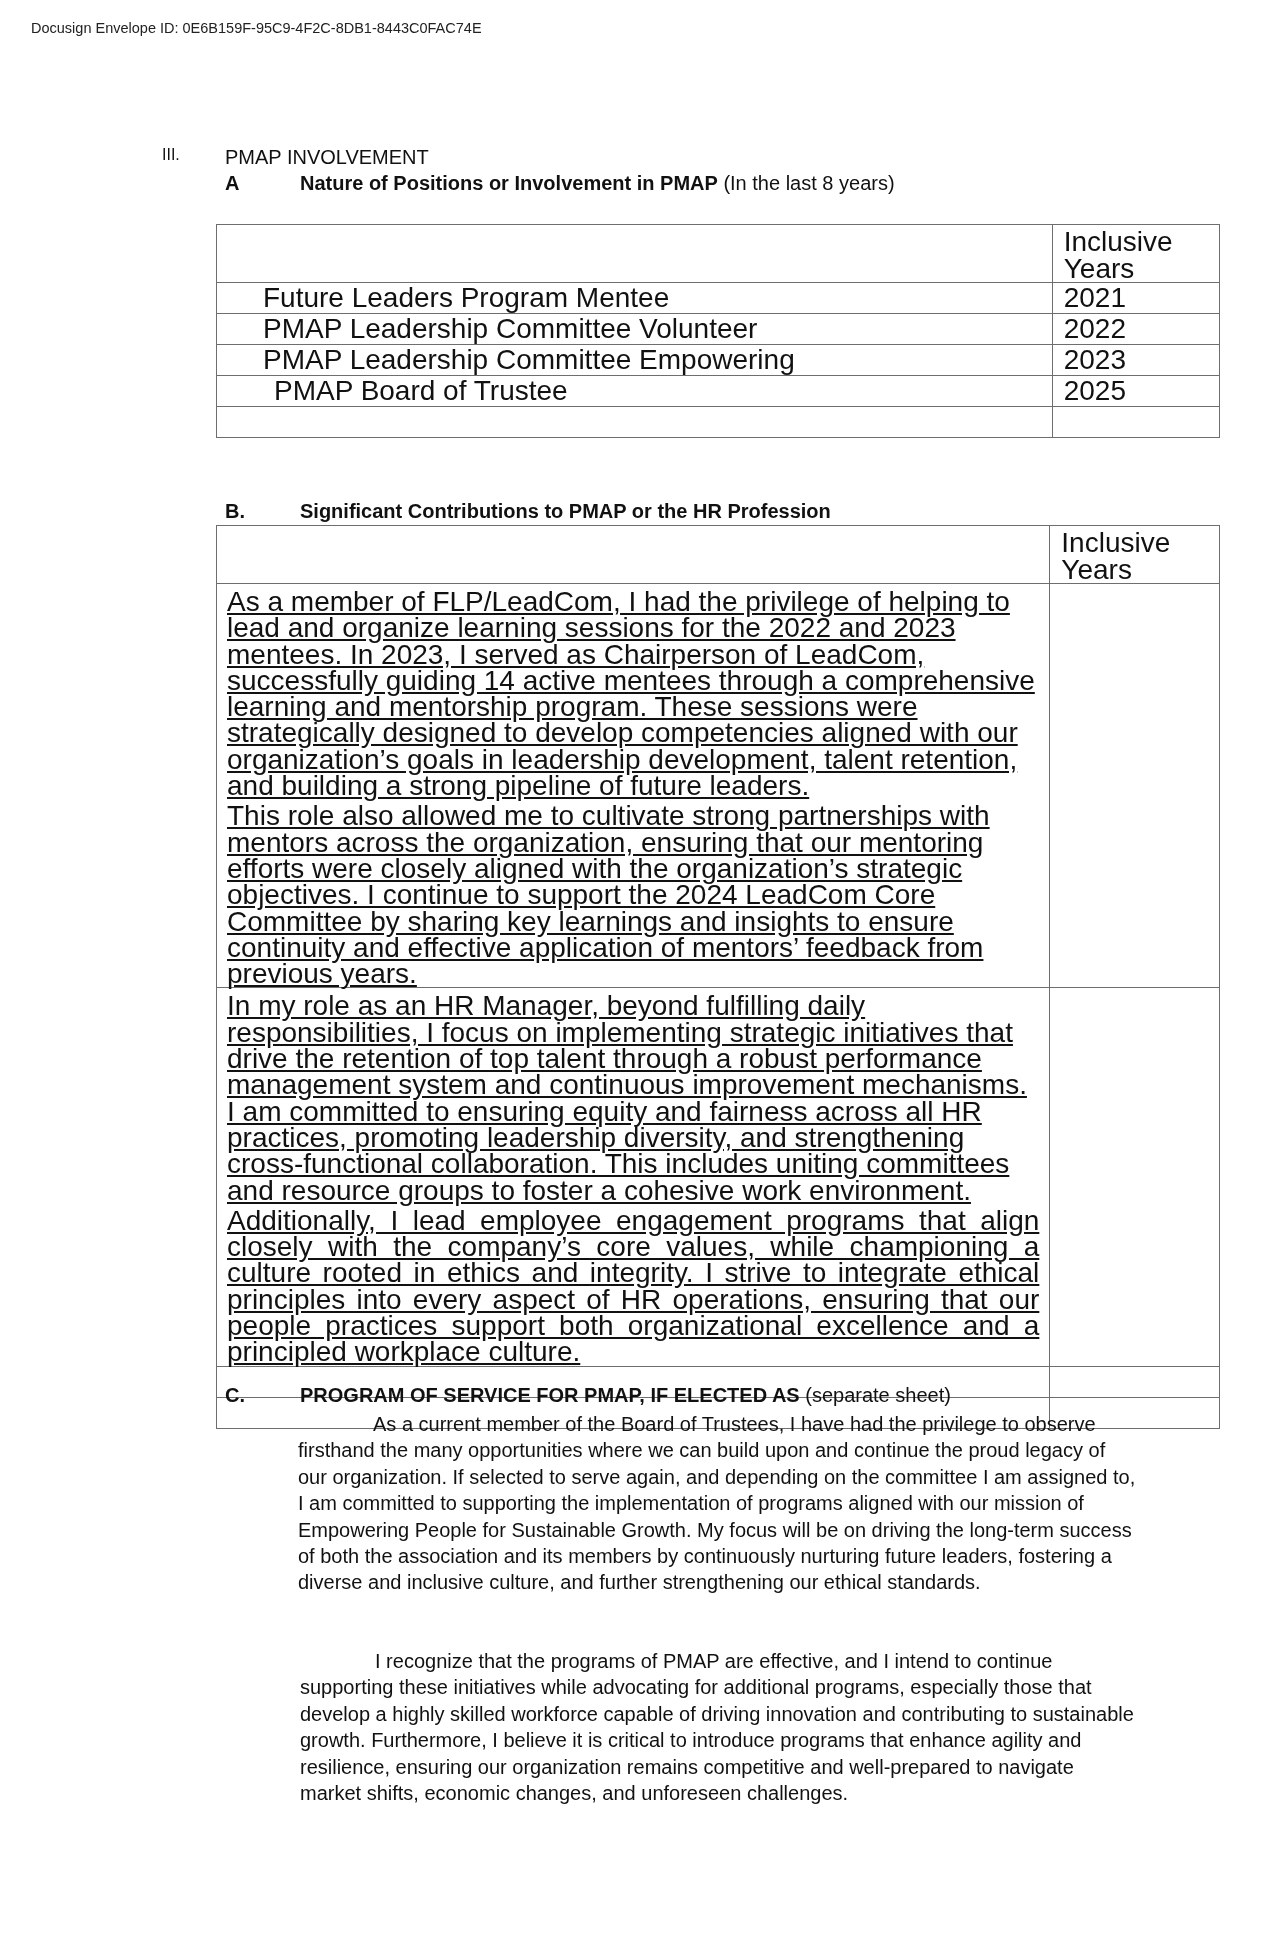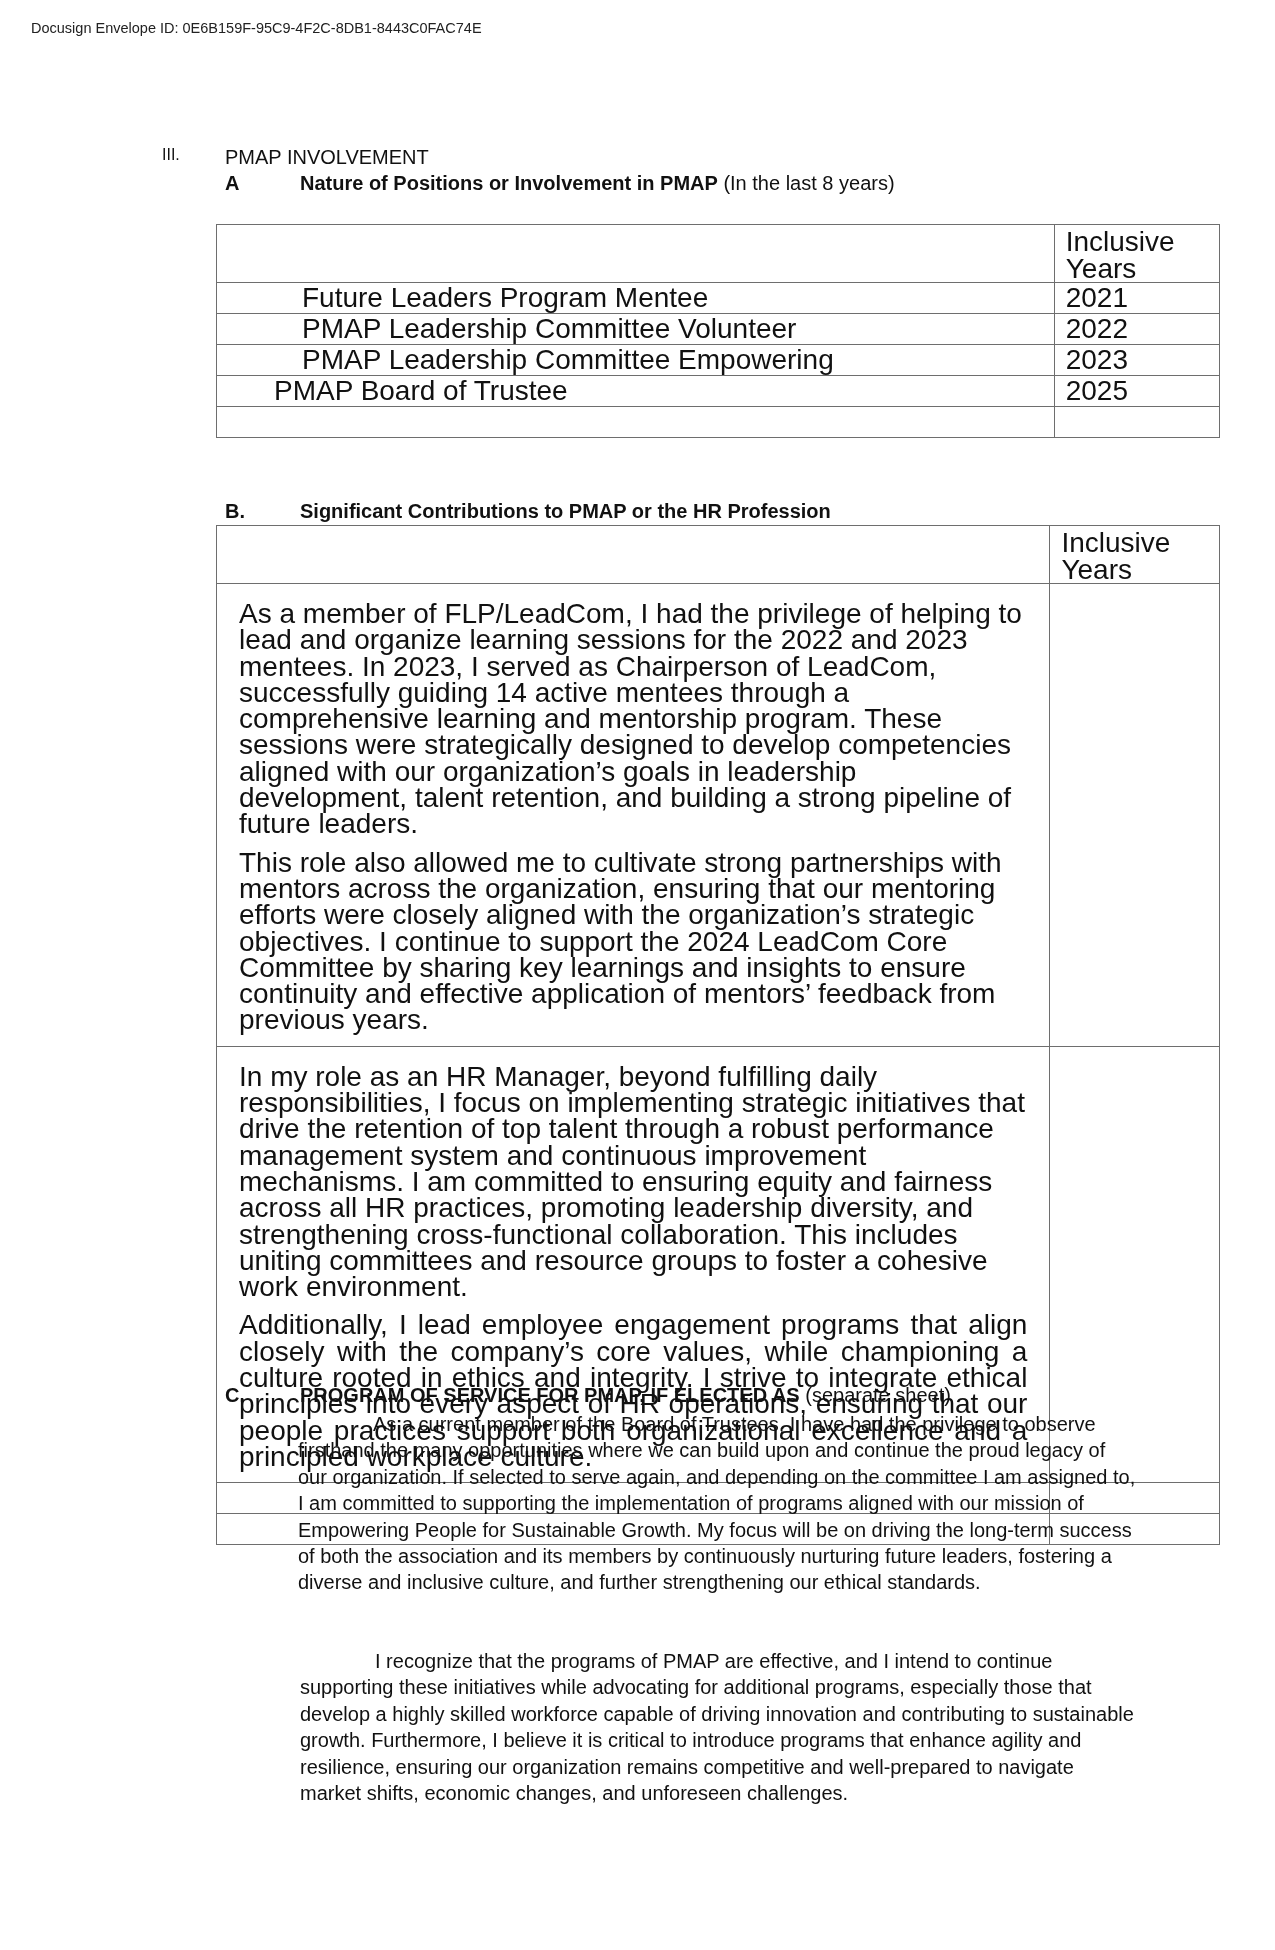--- a/index.html
+++ b/index.html
@@ -17,33 +17,33 @@
   .sub-b-title { position: absolute; left: 300px; top: 500px; font-size: 20px; font-weight: bold; }
 
   table.doc { position: absolute; border-collapse: collapse; font-size: 28px; }
   table.doc td { border: 1.5px solid #6e6e6e; padding: 0; vertical-align: top; }
   .tA { left: 216px; top: 224px; width: 1004px; }
   .tA td.c1 { width: 842px; }
   .tA td.c2 { width: 160px; padding-left: 11px; line-height: 27px; }
   .tA tr.hdr td { height: 57px; }
   .tA tr.hdr td.c2 { padding-top: 3px; height: 54px; }
   .tA tr.row td { height: 30px; line-height: 30px; }
-  .tA tr.row td.c1 { padding-left: 85px; }
+  .tA tr.row td.c1 { padding-left: 46px; }
   .tA tr.row td.c1.shift { padding-left: 57px; }
 
   .tB { left: 216px; top: 525px; width: 1004px; }
   .tB td.c1 { width: 842px; }
   .tB td.c2 { width: 160px; padding-left: 11px; line-height: 27px; }
   .tB tr.hdr td { height: 55px; }
   .tB tr.hdr td.c2 { padding-top: 3px; height: 52px; }
   .tB td.para { padding: 5px 10px 0 10px; line-height: 26.3px; }
   .tB tr.r1 td { height: 352px; }
   .tB tr.r2 td { height: 320px; }
   .tB tr.empty td { height: 30px; }
-  .tB p { margin: 12px; }
+  .tB p { margin: 0; text-decoration: underline; }
   .tB p + p { margin-top: 4px; }
   .justify { text-align: justify; text-align-last: left; }
 
   .sub-c-letter { position: absolute; left: 225px; top: 1384px; font-size: 20px; font-weight: bold; }
   .sub-c-title { position: absolute; left: 300px; top: 1384px; font-size: 20px; font-weight: bold; }
   .sub-c-title span { font-weight: bold; }
   .sub-c-title .normal { font-weight: normal; }
   .c-body { position: absolute; left: 298px; width: 840px; font-size: 20px; line-height: 26.4px; }
   .c-body p { margin: 0; text-indent: 75px; }
 </style>

